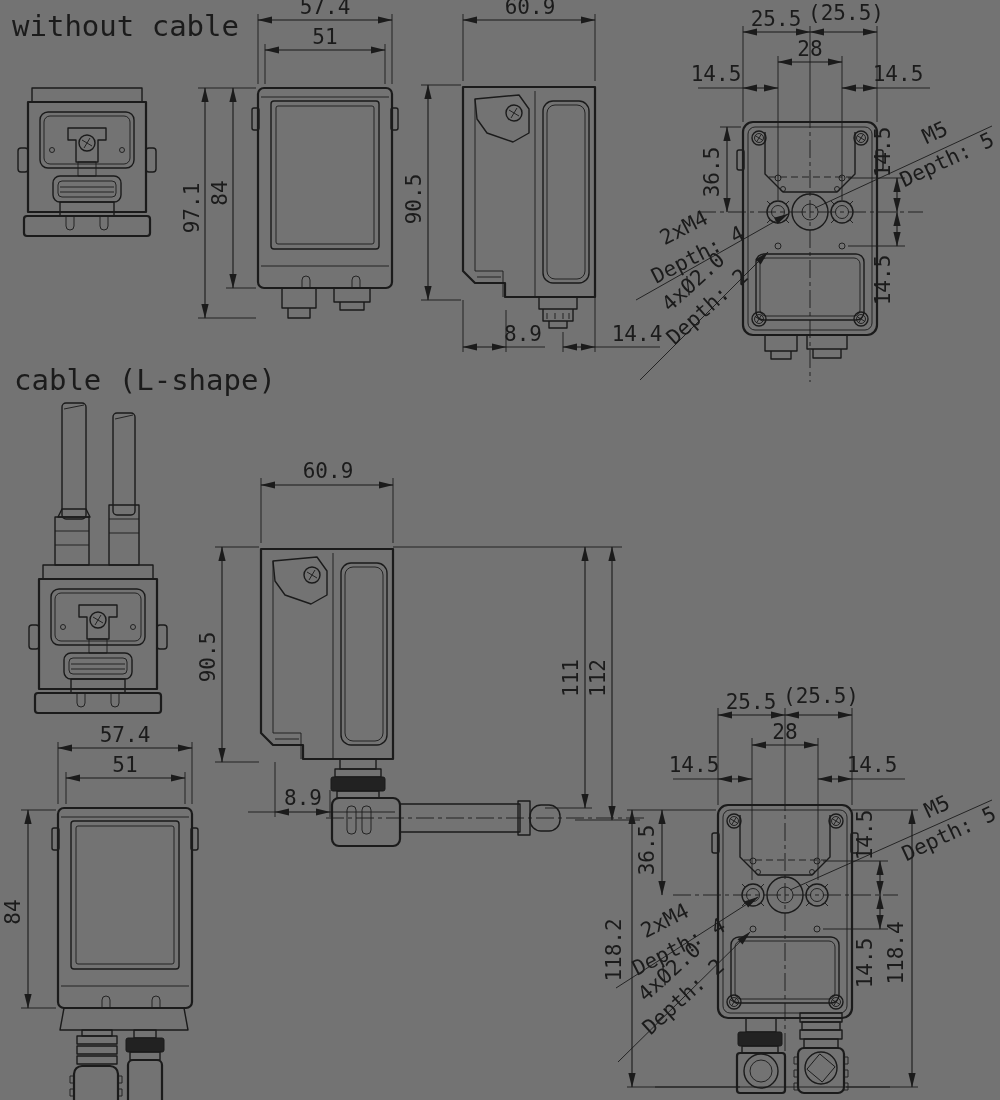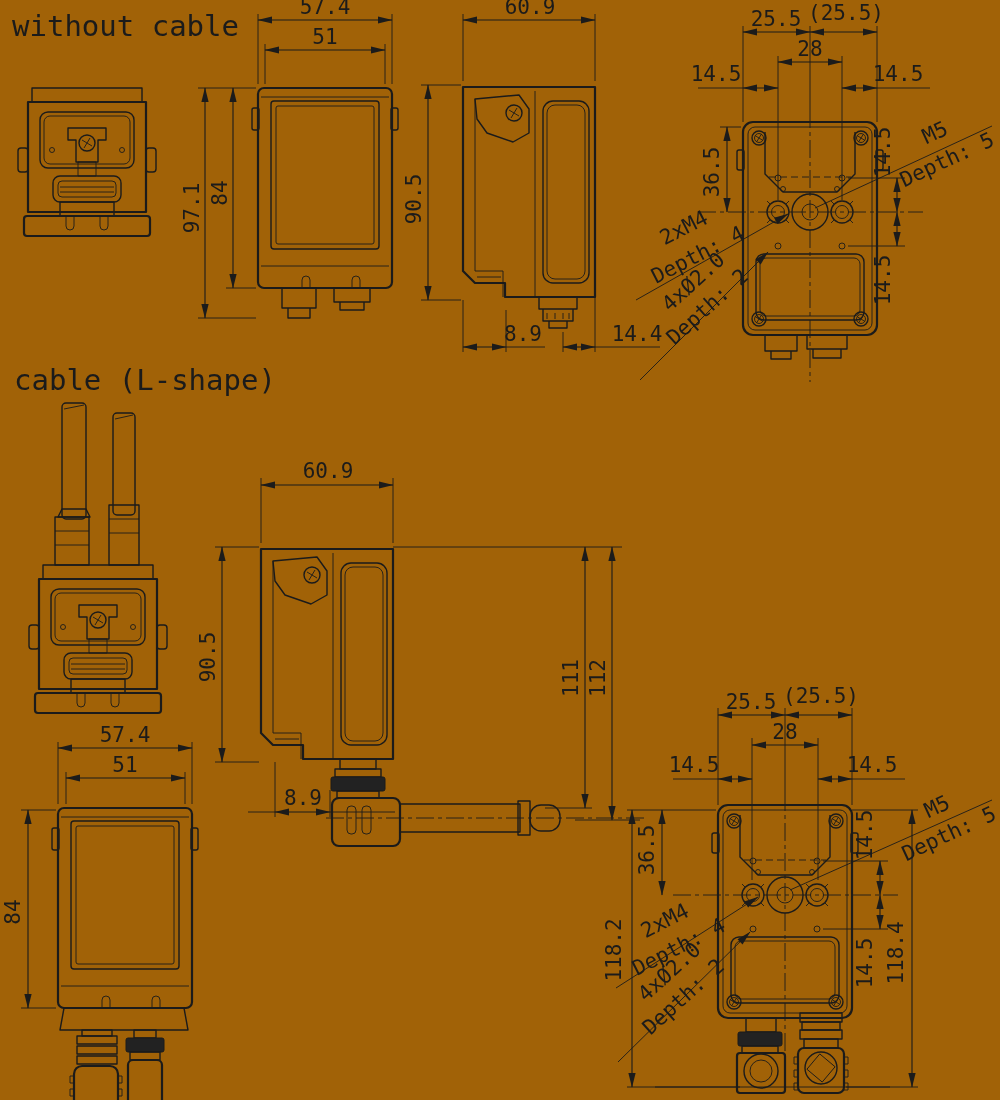--- a/index.html
+++ b/index.html
@@ -1,16 +1,16 @@
 <!DOCTYPE html>
 <html><head>
 <meta charset="utf-8">
 <style>
   html,body{margin:0;padding:0;background:#fff;}
-  #canvas{position:relative;width:1000px;height:1100px;background:#a16207;overflow:hidden;}
+  #canvas{position:relative;width:1000px;height:1100px;background:#737373;overflow:hidden;}
   svg{display:block;}
   svg text{font-family:"DejaVu Sans Mono", monospace;fill:#1b1b1b;text-anchor:middle;}
   .ttl{font-size:29px;text-anchor:start;}
   .dim{font-size:21px;}
   .o {fill:none;stroke:#1b1b1b;stroke-width:2.2;stroke-linejoin:round;}
   .m {fill:none;stroke:#1b1b1b;stroke-width:1.4;stroke-linejoin:round;}
   .t {fill:none;stroke:#1b1b1b;stroke-width:0.9;stroke-linejoin:round;}
   .d {fill:none;stroke:#1b1b1b;stroke-width:1.1;}
   .x {fill:none;stroke:#1b1b1b;stroke-width:0.9;}
   .cl{fill:none;stroke:#1b1b1b;stroke-width:0.9;stroke-dasharray:18 4 4 4;}

